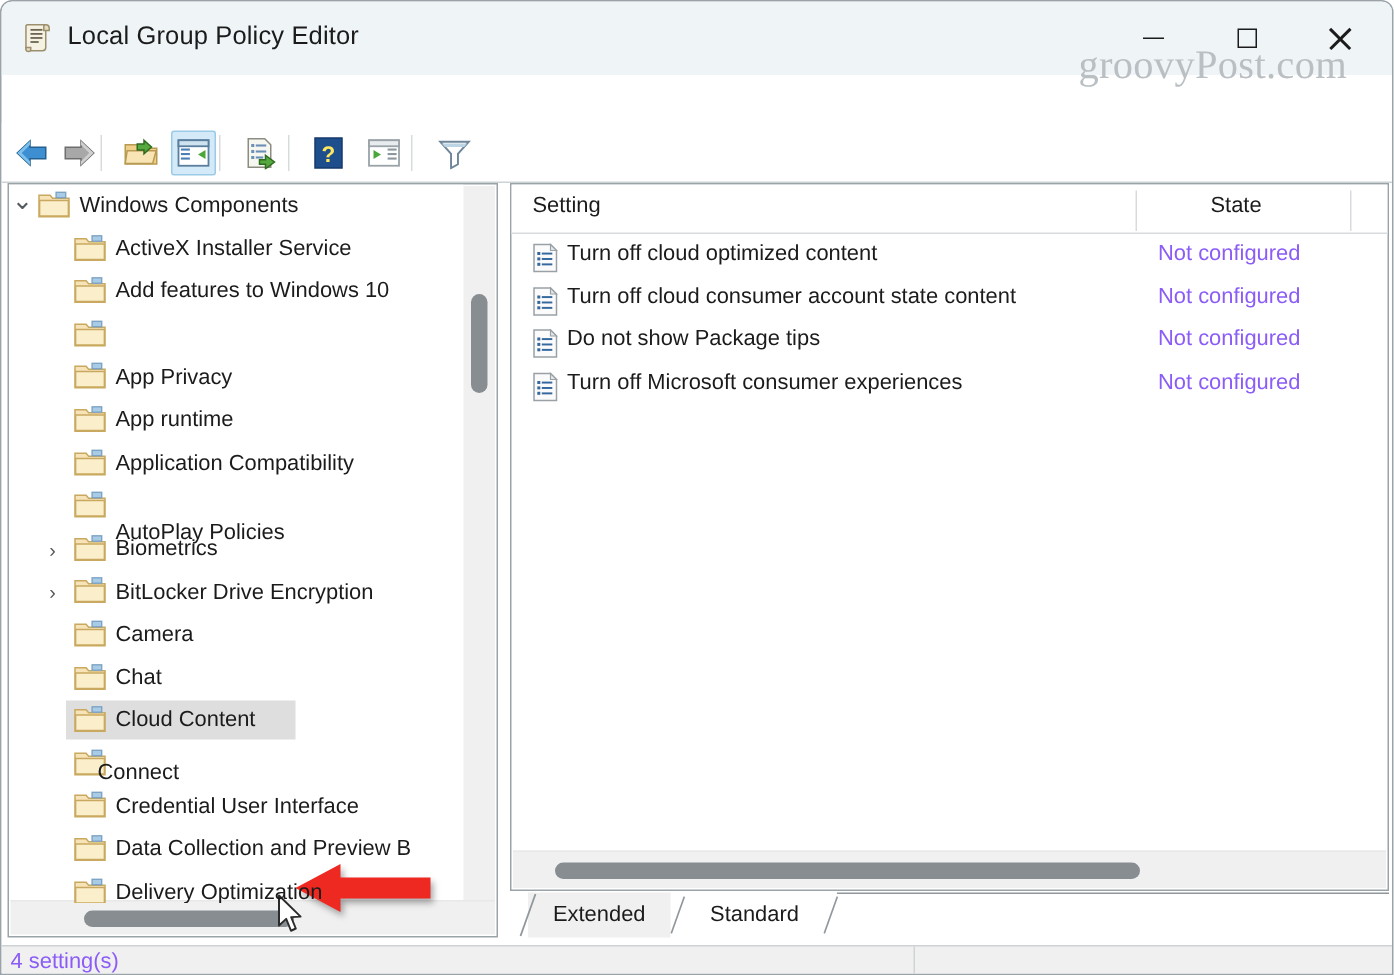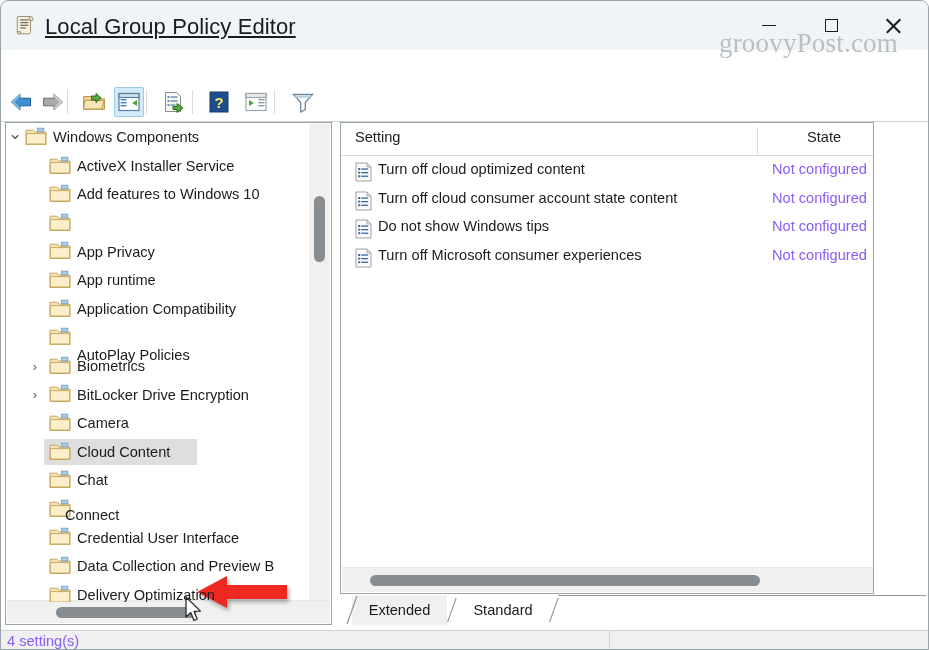--- a/index.html
+++ b/index.html
@@ -24,24 +24,23 @@
     width: 929px; height: 49px;
     background: #eff4f6;
     border-radius: 7px 7px 0 0;
   }
   .app-icon {
     position: absolute; left: 12px; top: 12px;
     width: 24px; height: 24px;
   }
   .title-text {
     position: absolute; left: 44px; top: 13px;
-    font-size: 22px; color: #1b1b1b;
+    font-size: 17px; color: #1b1b1b;
     letter-spacing: .1px;
     white-space: nowrap;
-    text-decoration: underline;
   }
   .wincontrols { position: absolute; right: 0; top: 0; height: 49px; }
   .wc {
     position: absolute; top: 0;
     width: 46px; height: 49px;
     display: flex; align-items: center; justify-content: center;
     color: #1b1b1b; font-size: 15px;
   }
   .wc-min  { right: 138px; }
   .wc-max  { right: 76px; }
@@ -170,21 +169,21 @@
   .tree-hthumb {
     position: absolute; left: 49px; top: 6px;
     width: 140px; height: 11px;
     background: #888d91;
     border-radius: 6px;
   }
 
   
   .list-pane {
     position: absolute; left: 339px; top: 0px;
-    width: 534px; height: 472px;
+    width: 586px; height: 472px;
     border: 1px solid #9aa3a8;
     background: #ffffff;
     overflow: hidden;
   }
   .col-header {
     position: absolute; left: 0; top: 0;
     width: 584px; height: 33px;
     background: #ffffff;
     border-bottom: 1px solid #d7dbde;
   }
@@ -479,36 +478,36 @@
             <span class="tree-label" style="left: 71px;">BitLocker Drive Encryption</span>
           </div>
           <div class="tree-row">
             <span class="folder-ico" style="left: 43px; top: 4px;"><svg width="22" height="19" viewBox="0 0 22 19">
                 <path d="M1 3.2h7.4l1.7 2h10.9v12.3H1z" fill="#f6e3b8" stroke="#c9a95f" stroke-width="1"></path>
                 <rect x="12.4" y="1.2" width="6.4" height="3.6" fill="#a9cbe5" stroke="#7ba3c4" stroke-width=".9"></rect>
                 <path d="M1.4 6.6h19.2v10.4H1.4z" fill="#fbeecb" stroke="#c9a95f" stroke-width="1"></path>
               </svg></span>
             <span class="tree-label" style="left: 71px;">Camera</span>
           </div>
+          <div class="tree-row">
+            <span class="folder-ico" style="left: 43px; top: 4px;"><svg width="22" height="19" viewBox="0 0 22 19">
+                <path d="M1 3.2h7.4l1.7 2h10.9v12.3H1z" fill="#f6e3b8" stroke="#c9a95f" stroke-width="1"></path>
+                <rect x="12.4" y="1.2" width="6.4" height="3.6" fill="#a9cbe5" stroke="#7ba3c4" stroke-width=".9"></rect>
+                <path d="M1.4 6.6h19.2v10.4H1.4z" fill="#fbeecb" stroke="#c9a95f" stroke-width="1"></path>
+              </svg></span>
+            <span class="tree-label" style="left: 71px;">Chat</span>
+          </div>
           <div class="tree-row selected">
             <div class="row-hl" style="left: 38px; width: 153.3px;"></div>
             <span class="folder-ico" style="left: 43px; top: 4px;"><svg width="22" height="19" viewBox="0 0 22 19">
                 <path d="M1 3.2h7.4l1.7 2h10.9v12.3H1z" fill="#f6e3b8" stroke="#c9a95f" stroke-width="1"></path>
                 <rect x="12.4" y="1.2" width="6.4" height="3.6" fill="#a9cbe5" stroke="#7ba3c4" stroke-width=".9"></rect>
                 <path d="M1.4 6.6h19.2v10.4H1.4z" fill="#fbeecb" stroke="#c9a95f" stroke-width="1"></path>
               </svg></span>
             <span class="tree-label" style="left: 71px;">Cloud Content</span>
-          </div>
-          <div class="tree-row">
-            <span class="folder-ico" style="left: 43px; top: 4px;"><svg width="22" height="19" viewBox="0 0 22 19">
-                <path d="M1 3.2h7.4l1.7 2h10.9v12.3H1z" fill="#f6e3b8" stroke="#c9a95f" stroke-width="1"></path>
-                <rect x="12.4" y="1.2" width="6.4" height="3.6" fill="#a9cbe5" stroke="#7ba3c4" stroke-width=".9"></rect>
-                <path d="M1.4 6.6h19.2v10.4H1.4z" fill="#fbeecb" stroke="#c9a95f" stroke-width="1"></path>
-              </svg></span>
-            <span class="tree-label" style="left: 71px;">Chat</span>
           </div>
           <div class="tree-row">
             <span class="folder-ico" style="left: 43px; top: 4px;"><svg width="22" height="19" viewBox="0 0 22 19">
                 <path d="M1 3.2h7.4l1.7 2h10.9v12.3H1z" fill="#f6e3b8" stroke="#c9a95f" stroke-width="1"></path>
                 <rect x="12.4" y="1.2" width="6.4" height="3.6" fill="#a9cbe5" stroke="#7ba3c4" stroke-width=".9"></rect>
                 <path d="M1.4 6.6h19.2v10.4H1.4z" fill="#fbeecb" stroke="#c9a95f" stroke-width="1"></path>
               </svg></span>
             <span class="tree-label" style="left: 59px; margin-top: 12px;">Connect</span>
           </div>
           <div class="tree-row">
@@ -586,21 +585,21 @@
             <span class="setting-ico"><svg width="17" height="20" viewBox="0 0 17 20">
                 <path d="M1 1h11l4 4v14H1z" fill="#fbfbfb" stroke="#9aa1a6" stroke-width="1"></path>
                 <path d="M12 1l4 4h-4z" fill="#e4e8ea" stroke="#9aa1a6" stroke-width=".8"></path>
                 <rect x="3.2" y="6" width="2" height="2" fill="#36689e"></rect>
                 <rect x="6.2" y="6.4" width="7" height="1.3" fill="#36689e"></rect>
                 <rect x="3.2" y="9.6" width="2" height="2" fill="#36689e"></rect>
                 <rect x="6.2" y="10" width="7" height="1.3" fill="#36689e"></rect>
                 <rect x="3.2" y="13.2" width="2" height="2" fill="#36689e"></rect>
                 <rect x="6.2" y="13.6" width="7" height="1.3" fill="#36689e"></rect>
               </svg></span>
-            <span class="setting-name">Do not show Windows tips</span>
+            <span class="setting-name">Do not show Package tips</span>
             <span class="setting-state">Not configured</span>
           </div>
           <div class="list-row" style="top: 120.8px;">
             <span class="setting-ico"><svg width="17" height="20" viewBox="0 0 17 20">
                 <path d="M1 1h11l4 4v14H1z" fill="#fbfbfb" stroke="#9aa1a6" stroke-width="1"></path>
                 <path d="M12 1l4 4h-4z" fill="#e4e8ea" stroke="#9aa1a6" stroke-width=".8"></path>
                 <rect x="3.2" y="6" width="2" height="2" fill="#36689e"></rect>
                 <rect x="6.2" y="6.4" width="7" height="1.3" fill="#36689e"></rect>
                 <rect x="3.2" y="9.6" width="2" height="2" fill="#36689e"></rect>
                 <rect x="6.2" y="10" width="7" height="1.3" fill="#36689e"></rect>

